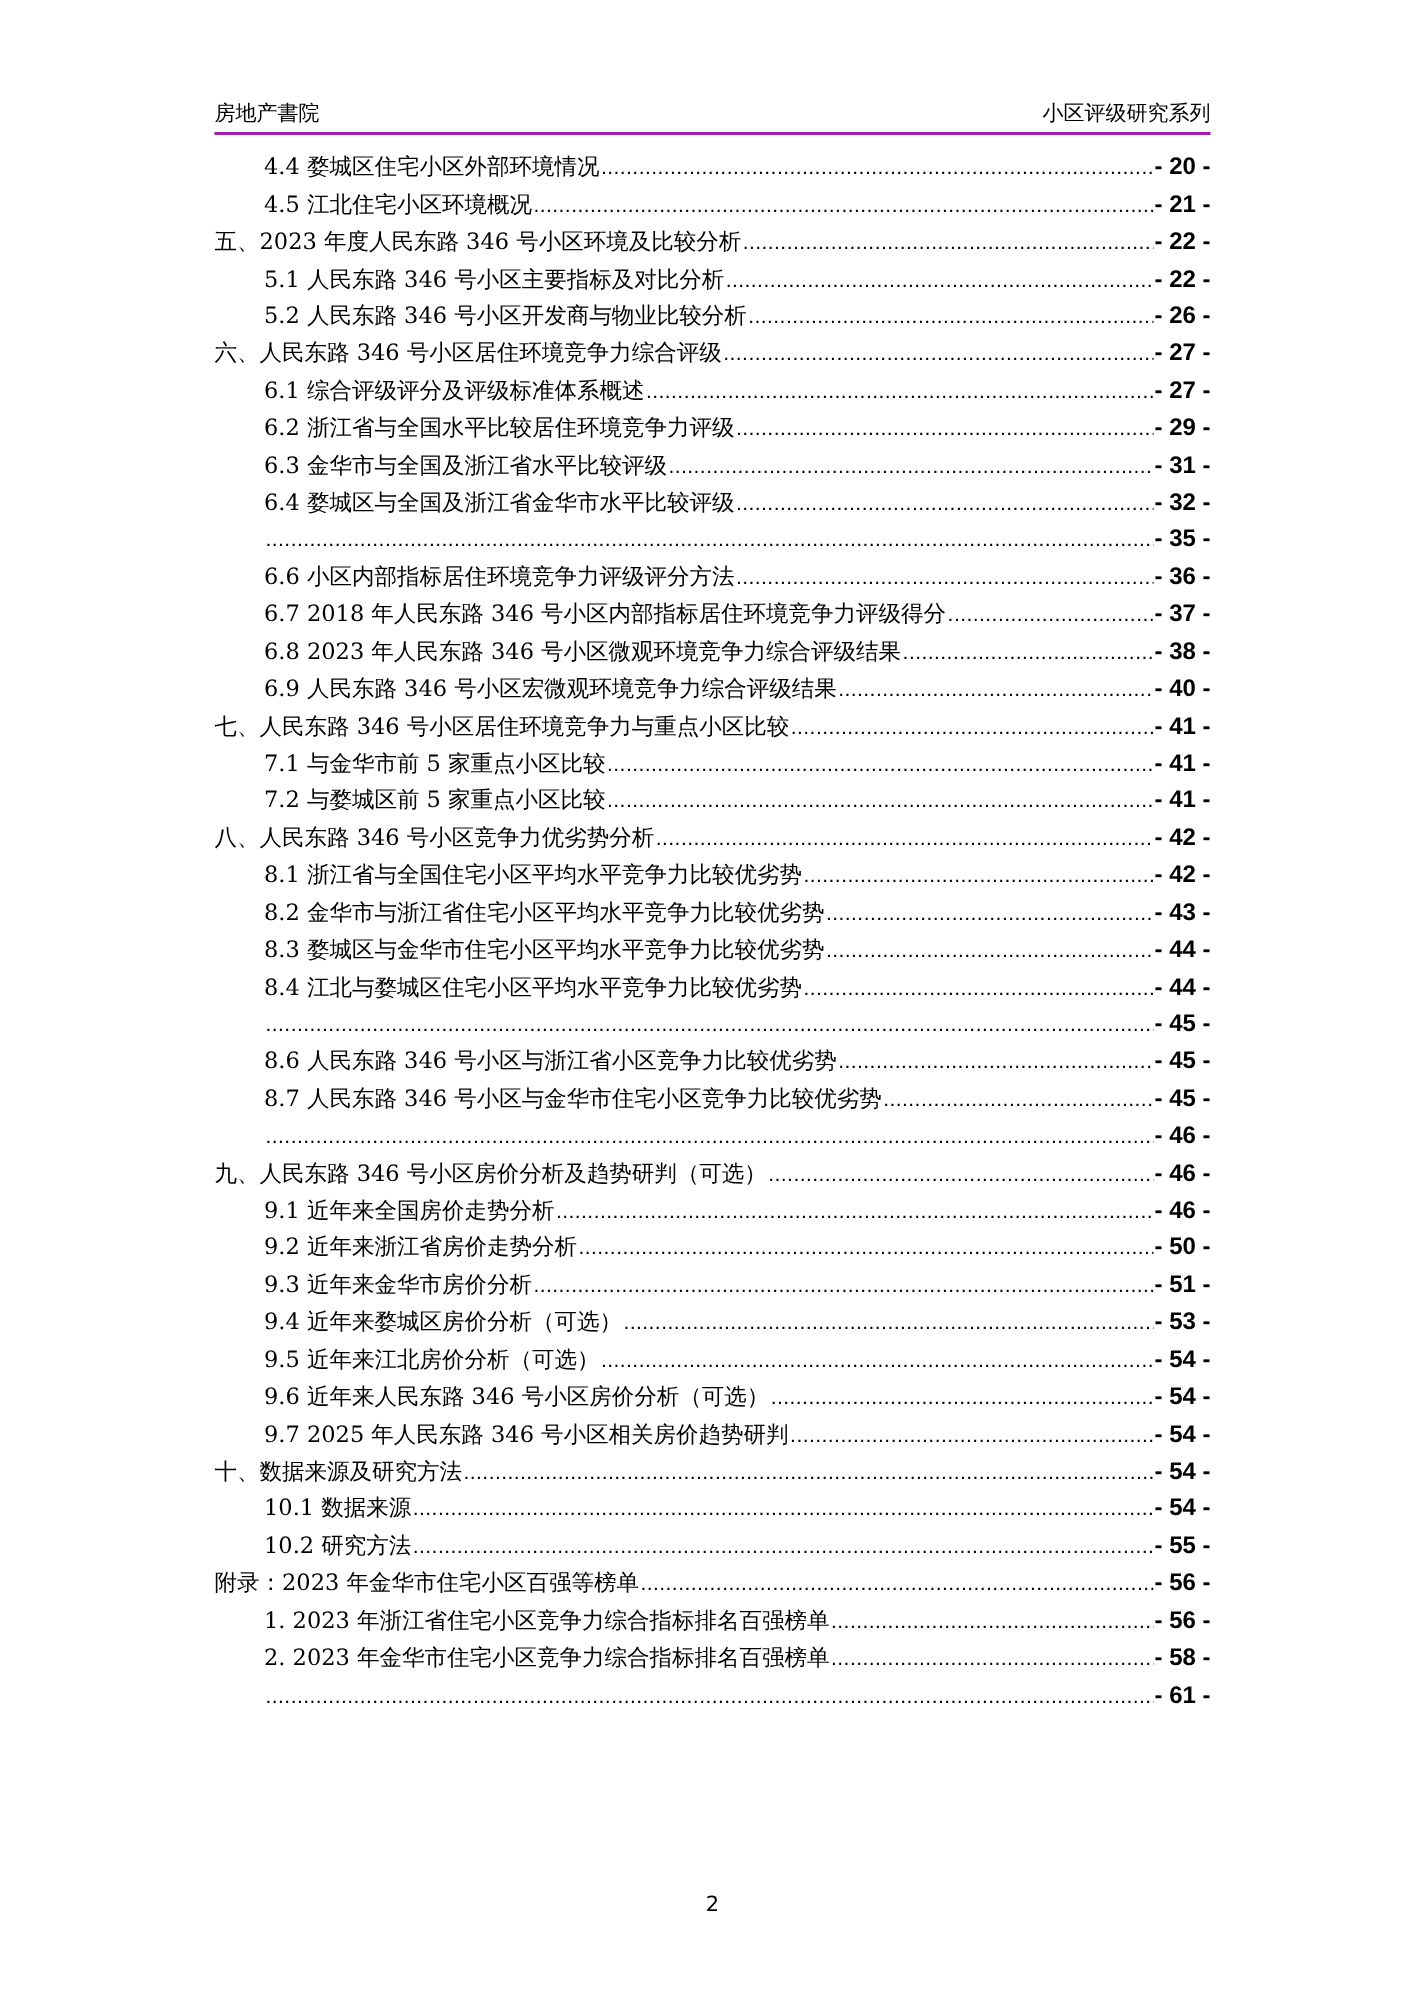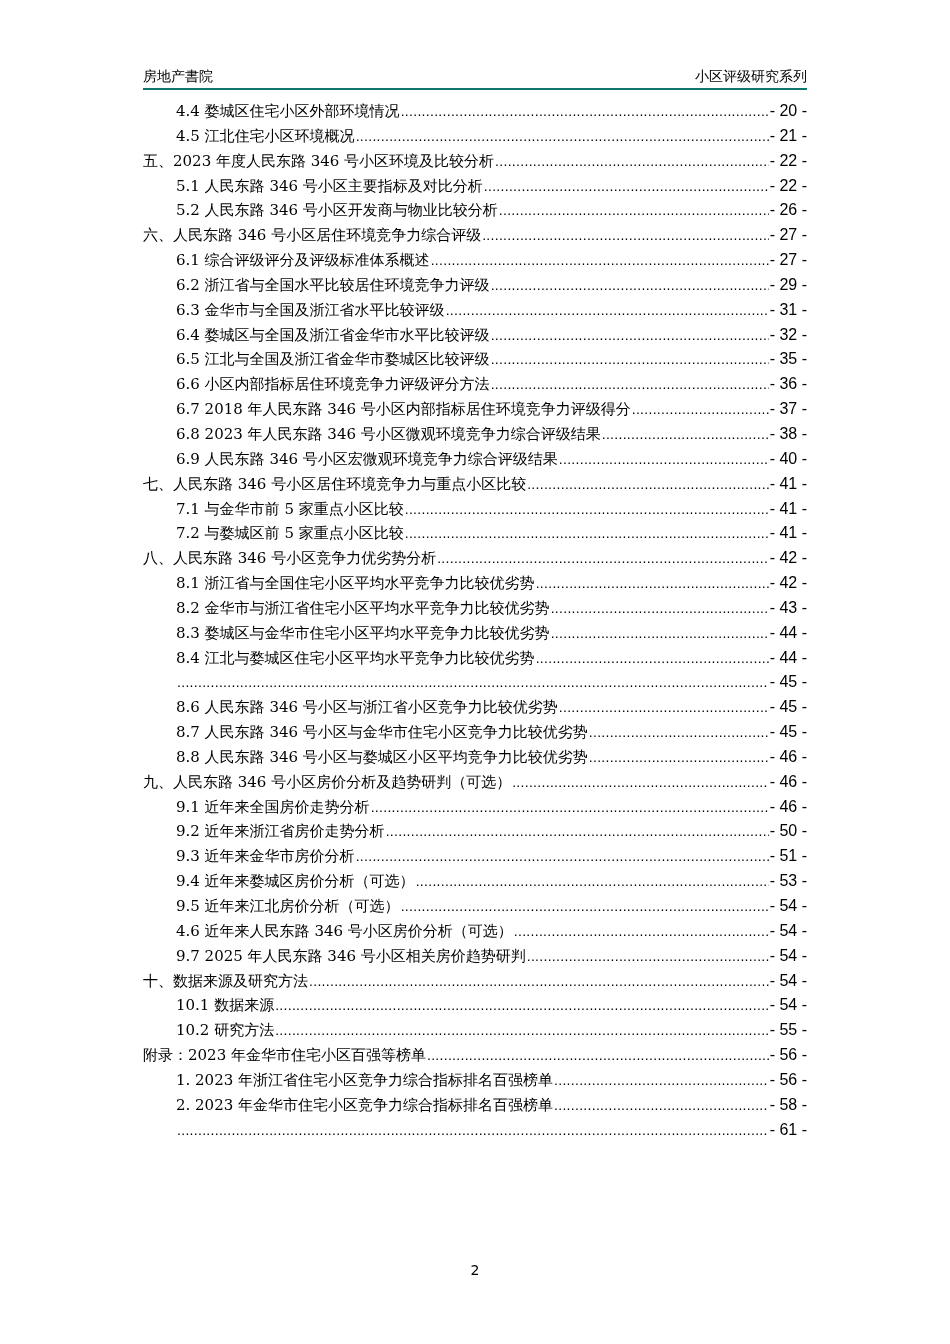--- a/index.html
+++ b/index.html
@@ -1,29 +1,29 @@
 <!DOCTYPE html>
 <html><head>
 <meta charset="utf-8">
 <style>
   html, body { margin:0; padding:0; background:#ffffff; }
   body { width:950px; height:1344px; position:relative; overflow:hidden;
          font-family:"DejaVu Serif","Liberation Serif",serif; color:#000; }
   .header { position:absolute; left:143px; top:66px; width:664px; height:22px;
-            border-bottom:2px solid #0f766e; font-family:"DejaVu Sans","Liberation Sans",sans-serif;
+            border-bottom:2px solid #a21caf; font-family:"DejaVu Sans","Liberation Sans",sans-serif;
             font-size:14px; line-height:20px; }
   .header .left { position:absolute; left:0; top:0; }
   .header .right { position:absolute; right:0; top:0; }
   .toc { position:absolute; left:143px; top:99px; width:664px; }
   .row { display:flex; align-items:baseline; height:24.85px; font-size:15px; line-height:24.85px; white-space:nowrap; }
   .row.l2 { padding-left:33px; }
   .row .title { flex:0 0 auto;text-align:right; }
   .row .dots { flex:1 1 auto; overflow:hidden; margin:0 1px; }
   .row .dots::before { content:"....................................................................................................................................................................................................................................."; font-family:"Liberation Sans",sans-serif; font-size:14px; letter-spacing:0.3px; }
-  .row .page { flex:0 0 auto; font-family:"Liberation Sans",sans-serif; font-size:16px; }
+  .row .page { flex:0 0 auto; font-family:"Liberation Sans",sans-serif; font-size:16px;font-weight:bold; }
   .footer { position:absolute; left:0; width:950px; top:1262px; text-align:center;
             font-family:"DejaVu Sans","Liberation Sans",sans-serif; font-size:14px; }
 </style>
 </head>
 <body>
 
 <div class="header">
   <span class="left">房地产書院</span>
   <span class="right">小区评级研究系列</span>
 </div>
@@ -73,21 +73,20 @@
       <span class="title">6.3 金华市与全国及浙江省水平比较评级</span>
       <span class="dots"></span>
       <span class="page">- 31 -</span>
     </div>
     <div class="row l2">
       <span class="title">6.4 婺城区与全国及浙江省金华市水平比较评级</span>
       <span class="dots"></span>
       <span class="page">- 32 -</span>
     </div>
     <div class="row l2">
-      <span class="title">6.5 江北与全国及浙江省金华市婺城区比较评级</span>
       <span class="dots"></span>
       <span class="page">- 35 -</span>
     </div>
     <div class="row l2">
       <span class="title">6.6 小区内部指标居住环境竞争力评级评分方法</span>
       <span class="dots"></span>
       <span class="page">- 36 -</span>
     </div>
     <div class="row l2">
       <span class="title">6.7 2018 年人民东路 346 号小区内部指标居住环境竞争力评级得分</span>
@@ -152,21 +151,20 @@
       <span class="title">8.6 人民东路 346 号小区与浙江省小区竞争力比较优劣势</span>
       <span class="dots"></span>
       <span class="page">- 45 -</span>
     </div>
     <div class="row l2">
       <span class="title">8.7 人民东路 346 号小区与金华市住宅小区竞争力比较优劣势</span>
       <span class="dots"></span>
       <span class="page">- 45 -</span>
     </div>
     <div class="row l2">
-      <span class="title">8.8 人民东路 346 号小区与婺城区小区平均竞争力比较优劣势</span>
       <span class="dots"></span>
       <span class="page">- 46 -</span>
     </div>
     <div class="row l1">
       <span class="title">九、人民东路 346 号小区房价分析及趋势研判（可选）</span>
       <span class="dots"></span>
       <span class="page">- 46 -</span>
     </div>
     <div class="row l2">
       <span class="title">9.1 近年来全国房价走势分析</span>
@@ -187,21 +185,21 @@
       <span class="title">9.4 近年来婺城区房价分析（可选）</span>
       <span class="dots"></span>
       <span class="page">- 53 -</span>
     </div>
     <div class="row l2">
       <span class="title">9.5 近年来江北房价分析（可选）</span>
       <span class="dots"></span>
       <span class="page">- 54 -</span>
     </div>
     <div class="row l2">
-      <span class="title">4.6 近年来人民东路 346 号小区房价分析（可选）</span>
+      <span class="title">9.6 近年来人民东路 346 号小区房价分析（可选）</span>
       <span class="dots"></span>
       <span class="page">- 54 -</span>
     </div>
     <div class="row l2">
       <span class="title">9.7 2025 年人民东路 346 号小区相关房价趋势研判</span>
       <span class="dots"></span>
       <span class="page">- 54 -</span>
     </div>
     <div class="row l1">
       <span class="title">十、数据来源及研究方法</span>

